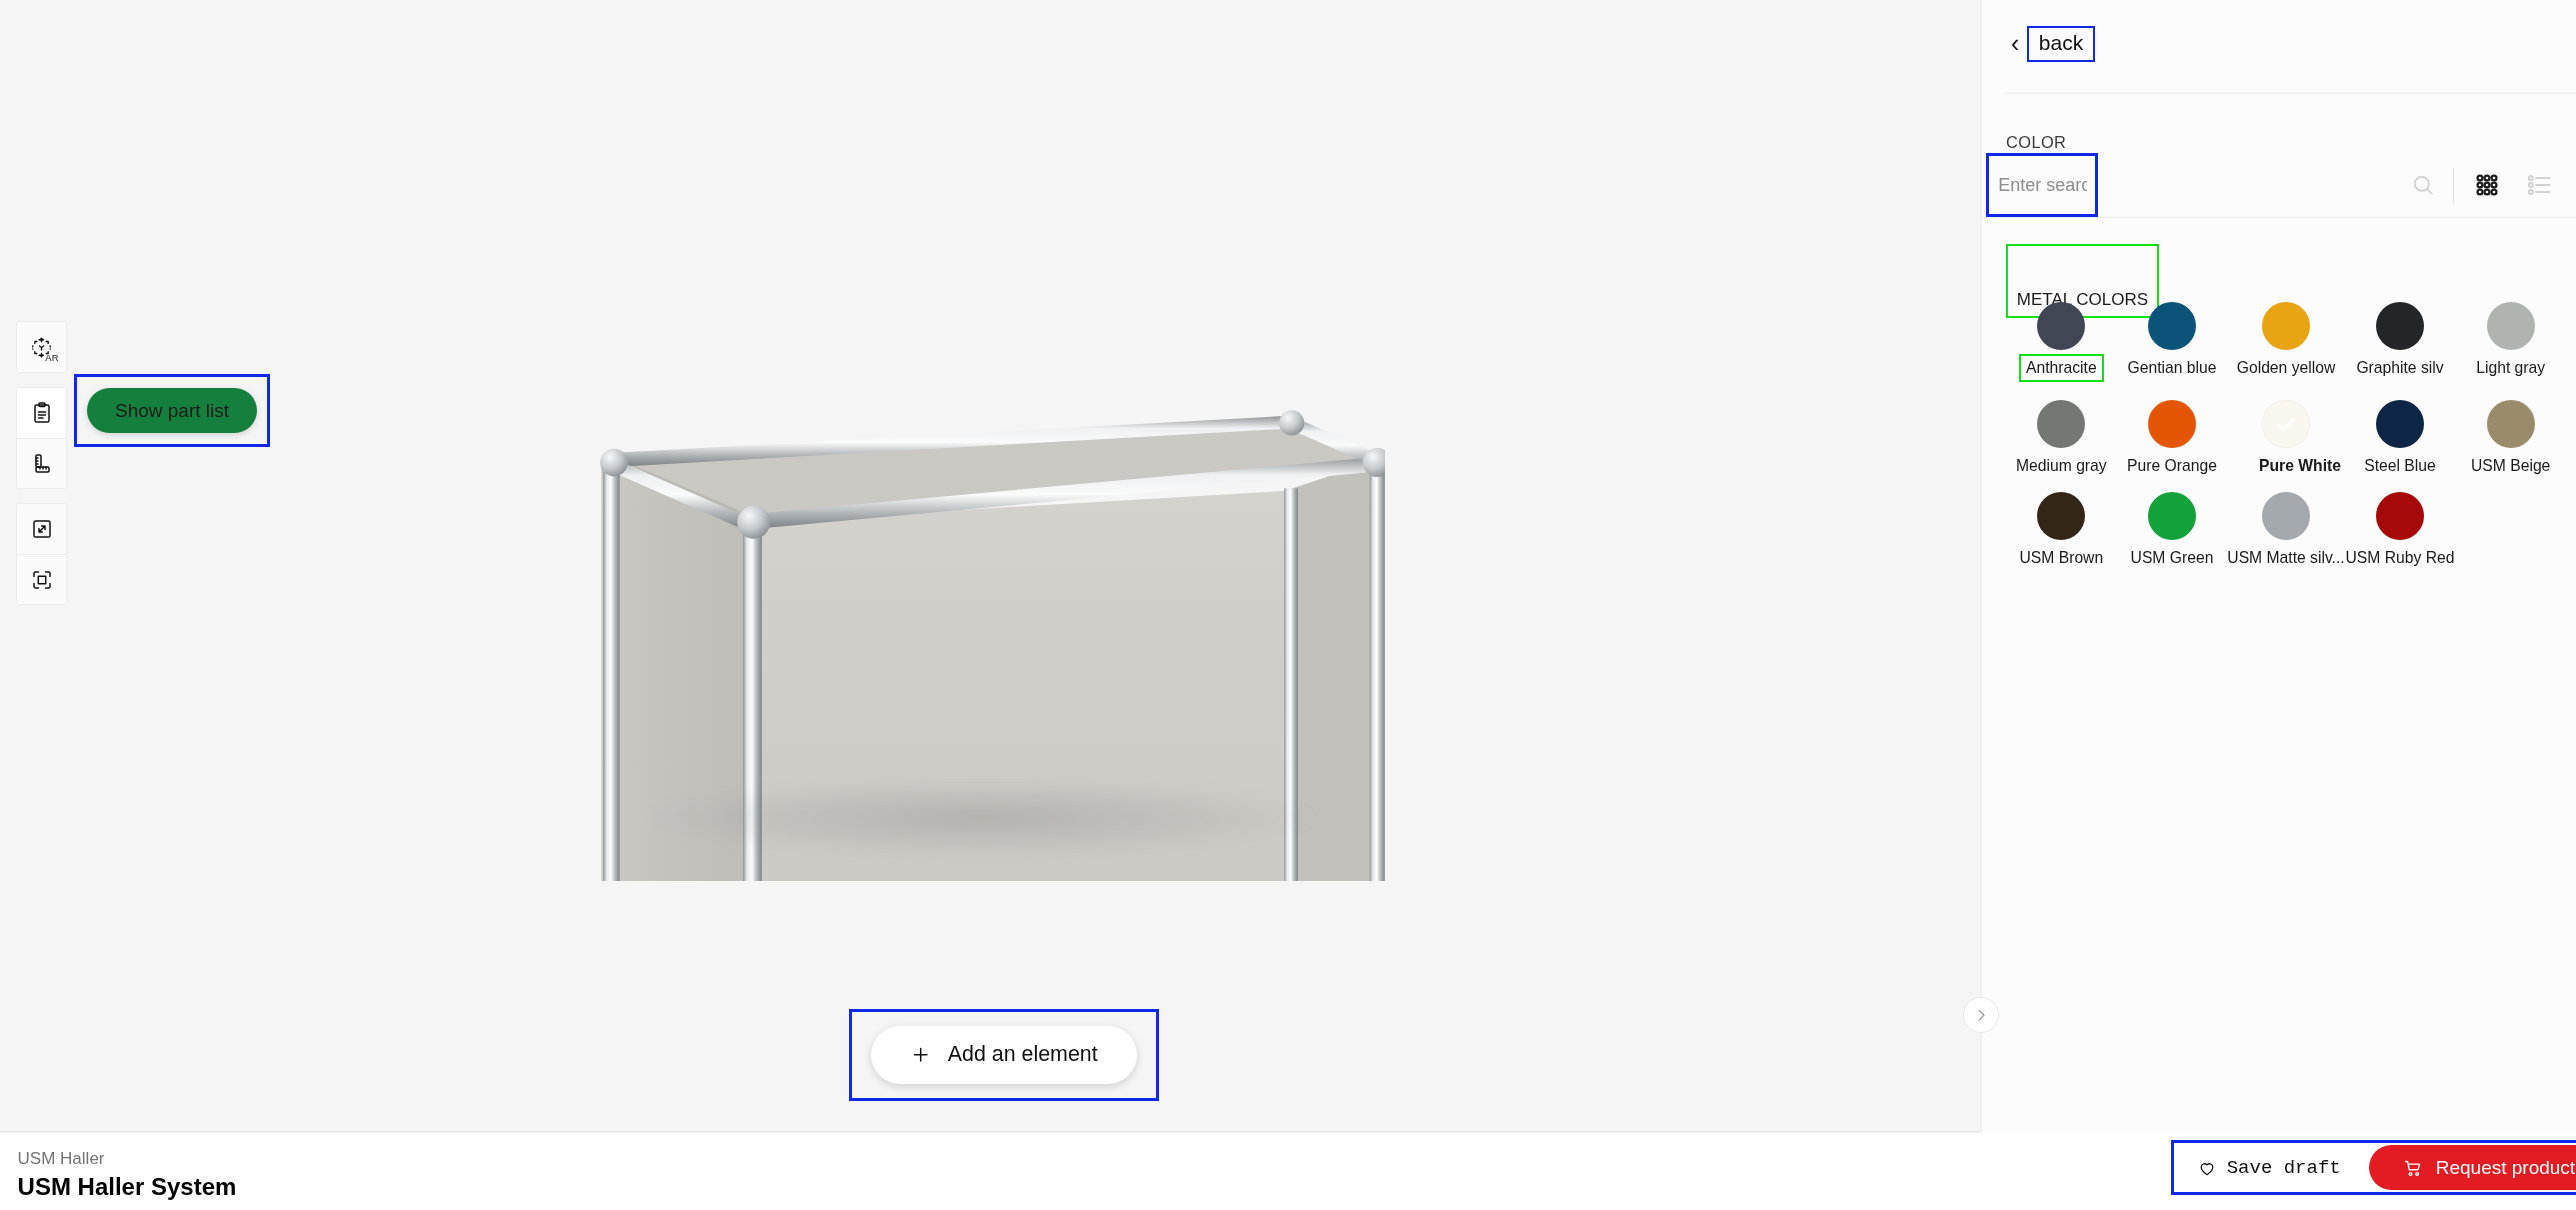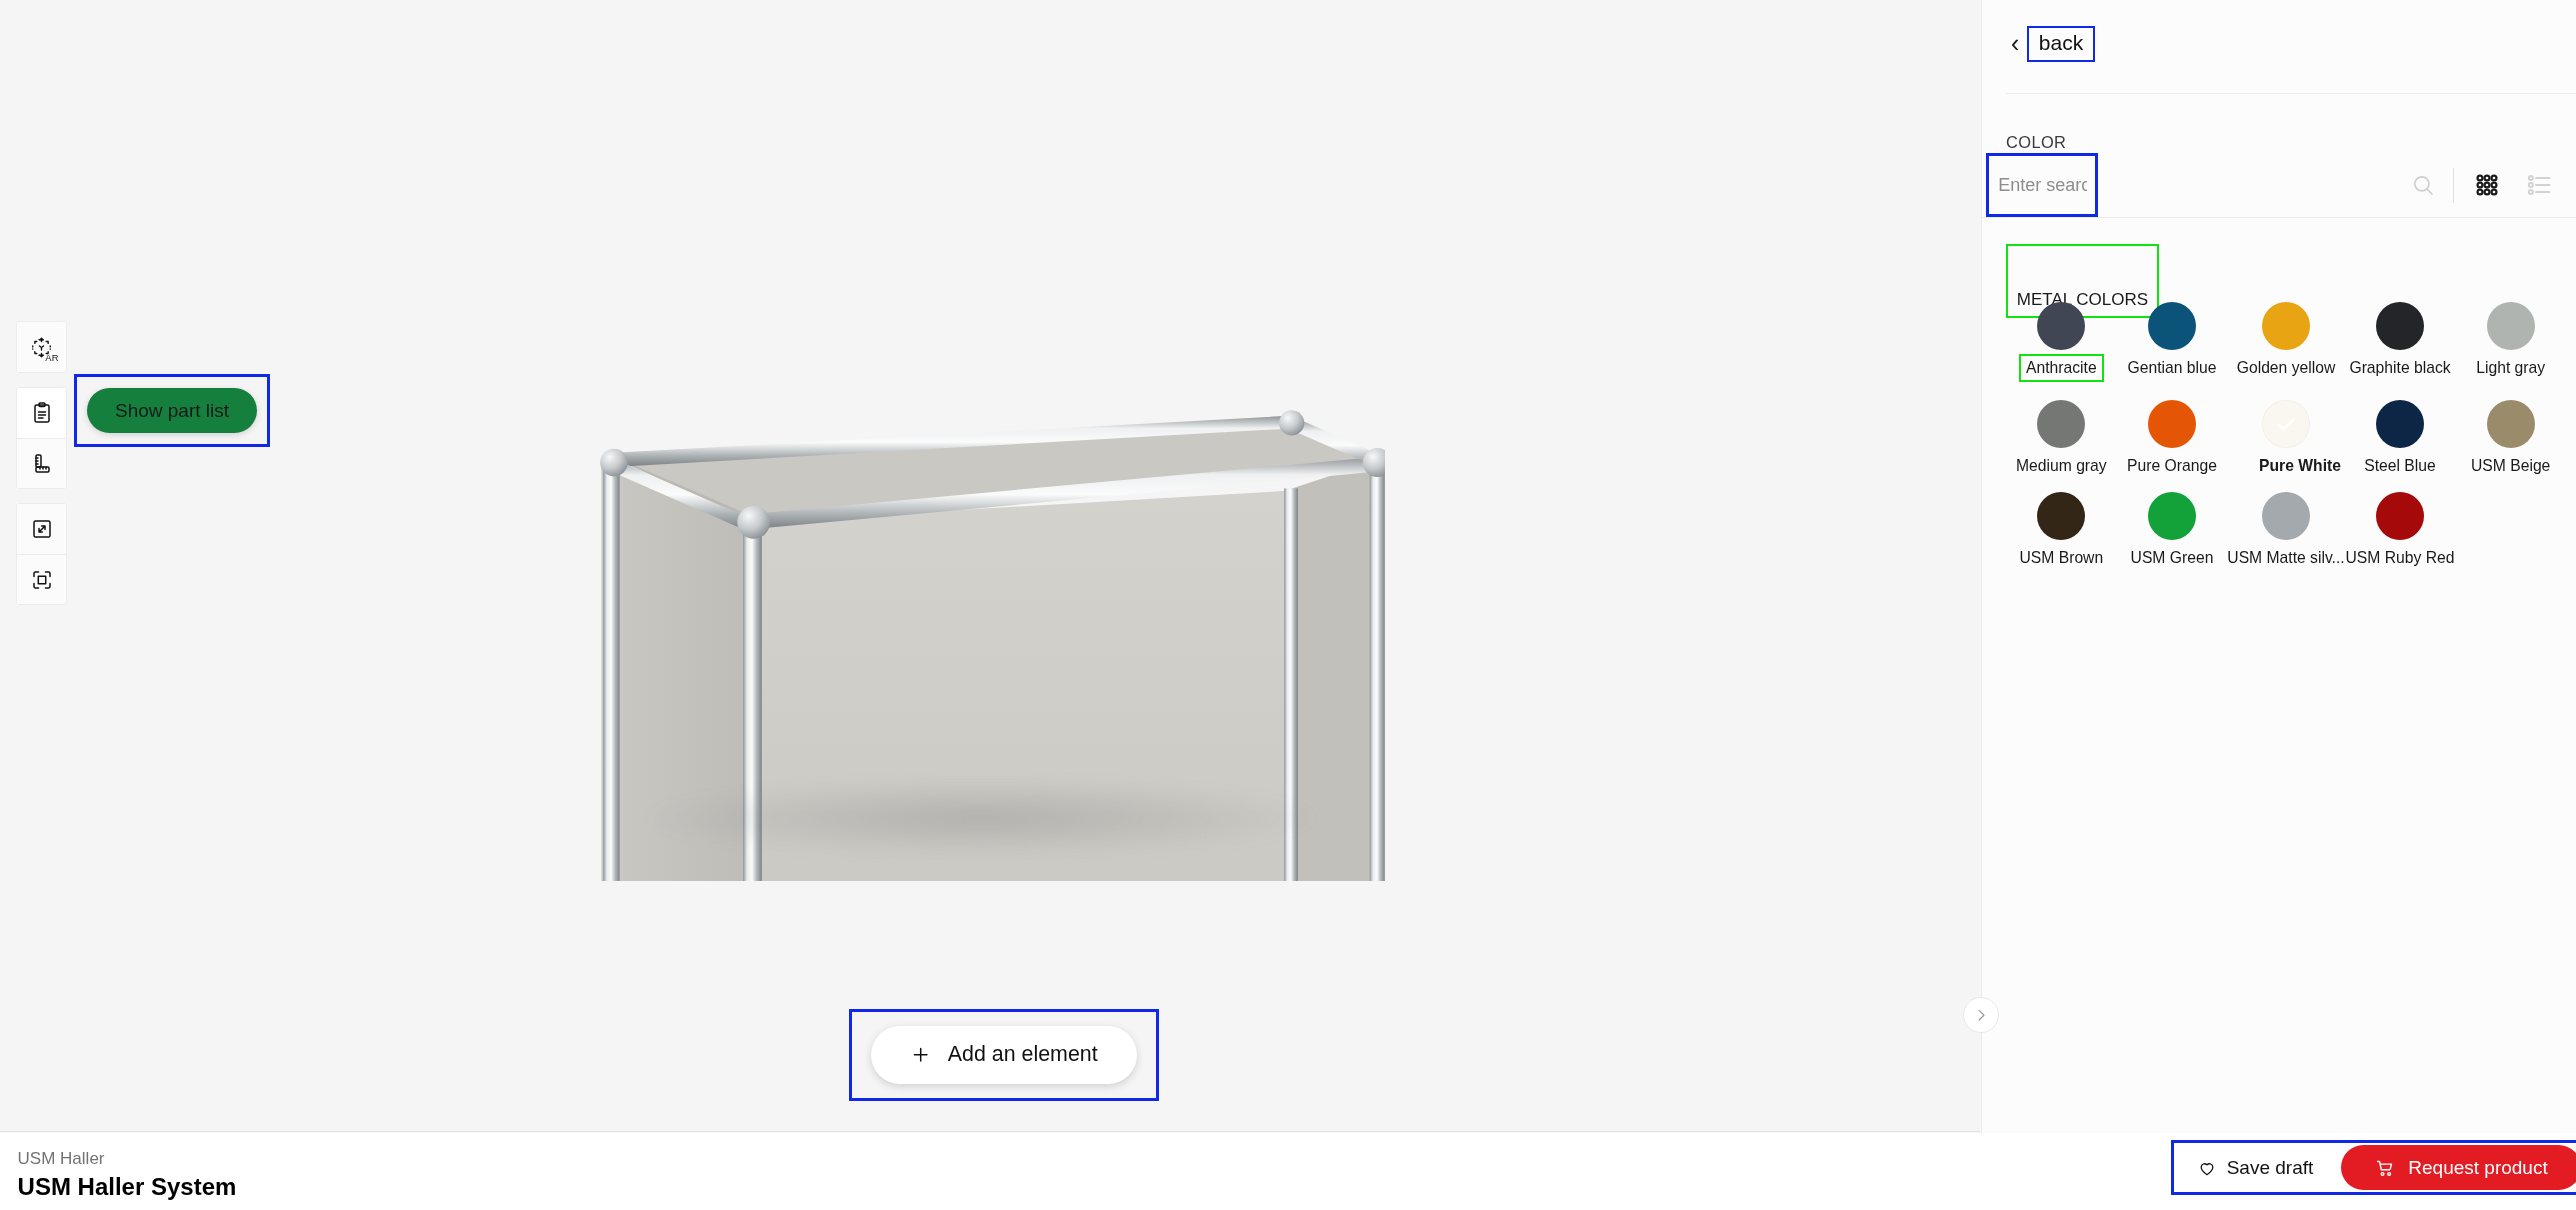--- a/index.html
+++ b/index.html
@@ -108,21 +108,21 @@
     border: 3.1px solid #1028e8;
     display: flex; align-items: center;
     background: #fff;
     height: 55px;
   }
   #save-draft-btn {
     display: flex; align-items: center; gap: 10px;
     background: transparent; border: none;
     padding: 0 28px 0 22.7px;
     font-size: 19px; color: #111;
-    font-family: Liberation Sans, sans-serif;
+    font-family: Liberation Mono, monospace;
     cursor: pointer; white-space: nowrap;
     height: 100%;
   }
   #request-product-btn {
     display: flex; align-items: center; gap: 12.6px;
     background: #e31b23; border: none;
     border-radius: 31px;
     padding: 0 33px;
     height: 45px; margin-right: 2.5px;
     font-size: 19px; color: #fff;
@@ -460,21 +460,21 @@
         <div class="swatch-cell">
           <div class="swatch-dot" style="background: rgb(11, 83, 120);"></div>
           <div class="swatch-label">Gentian blue</div>
         </div>
         <div class="swatch-cell">
           <div class="swatch-dot" style="background: rgb(232, 164, 18);"></div>
           <div class="swatch-label">Golden yellow</div>
         </div>
         <div class="swatch-cell">
           <div class="swatch-dot" style="background: rgb(35, 37, 41);"></div>
-          <div class="swatch-label">Graphite black</div>
+          <div class="swatch-label">Graphite silv</div>
         </div>
         <div class="swatch-cell">
           <div class="swatch-dot" style="background: rgb(175, 180, 176);"></div>
           <div class="swatch-label">Light gray</div>
         </div>
         <div class="swatch-cell">
           <div class="swatch-dot" style="background: rgb(117, 119, 117);"></div>
           <div class="swatch-label">Medium gray</div>
         </div>
         <div class="swatch-cell">

